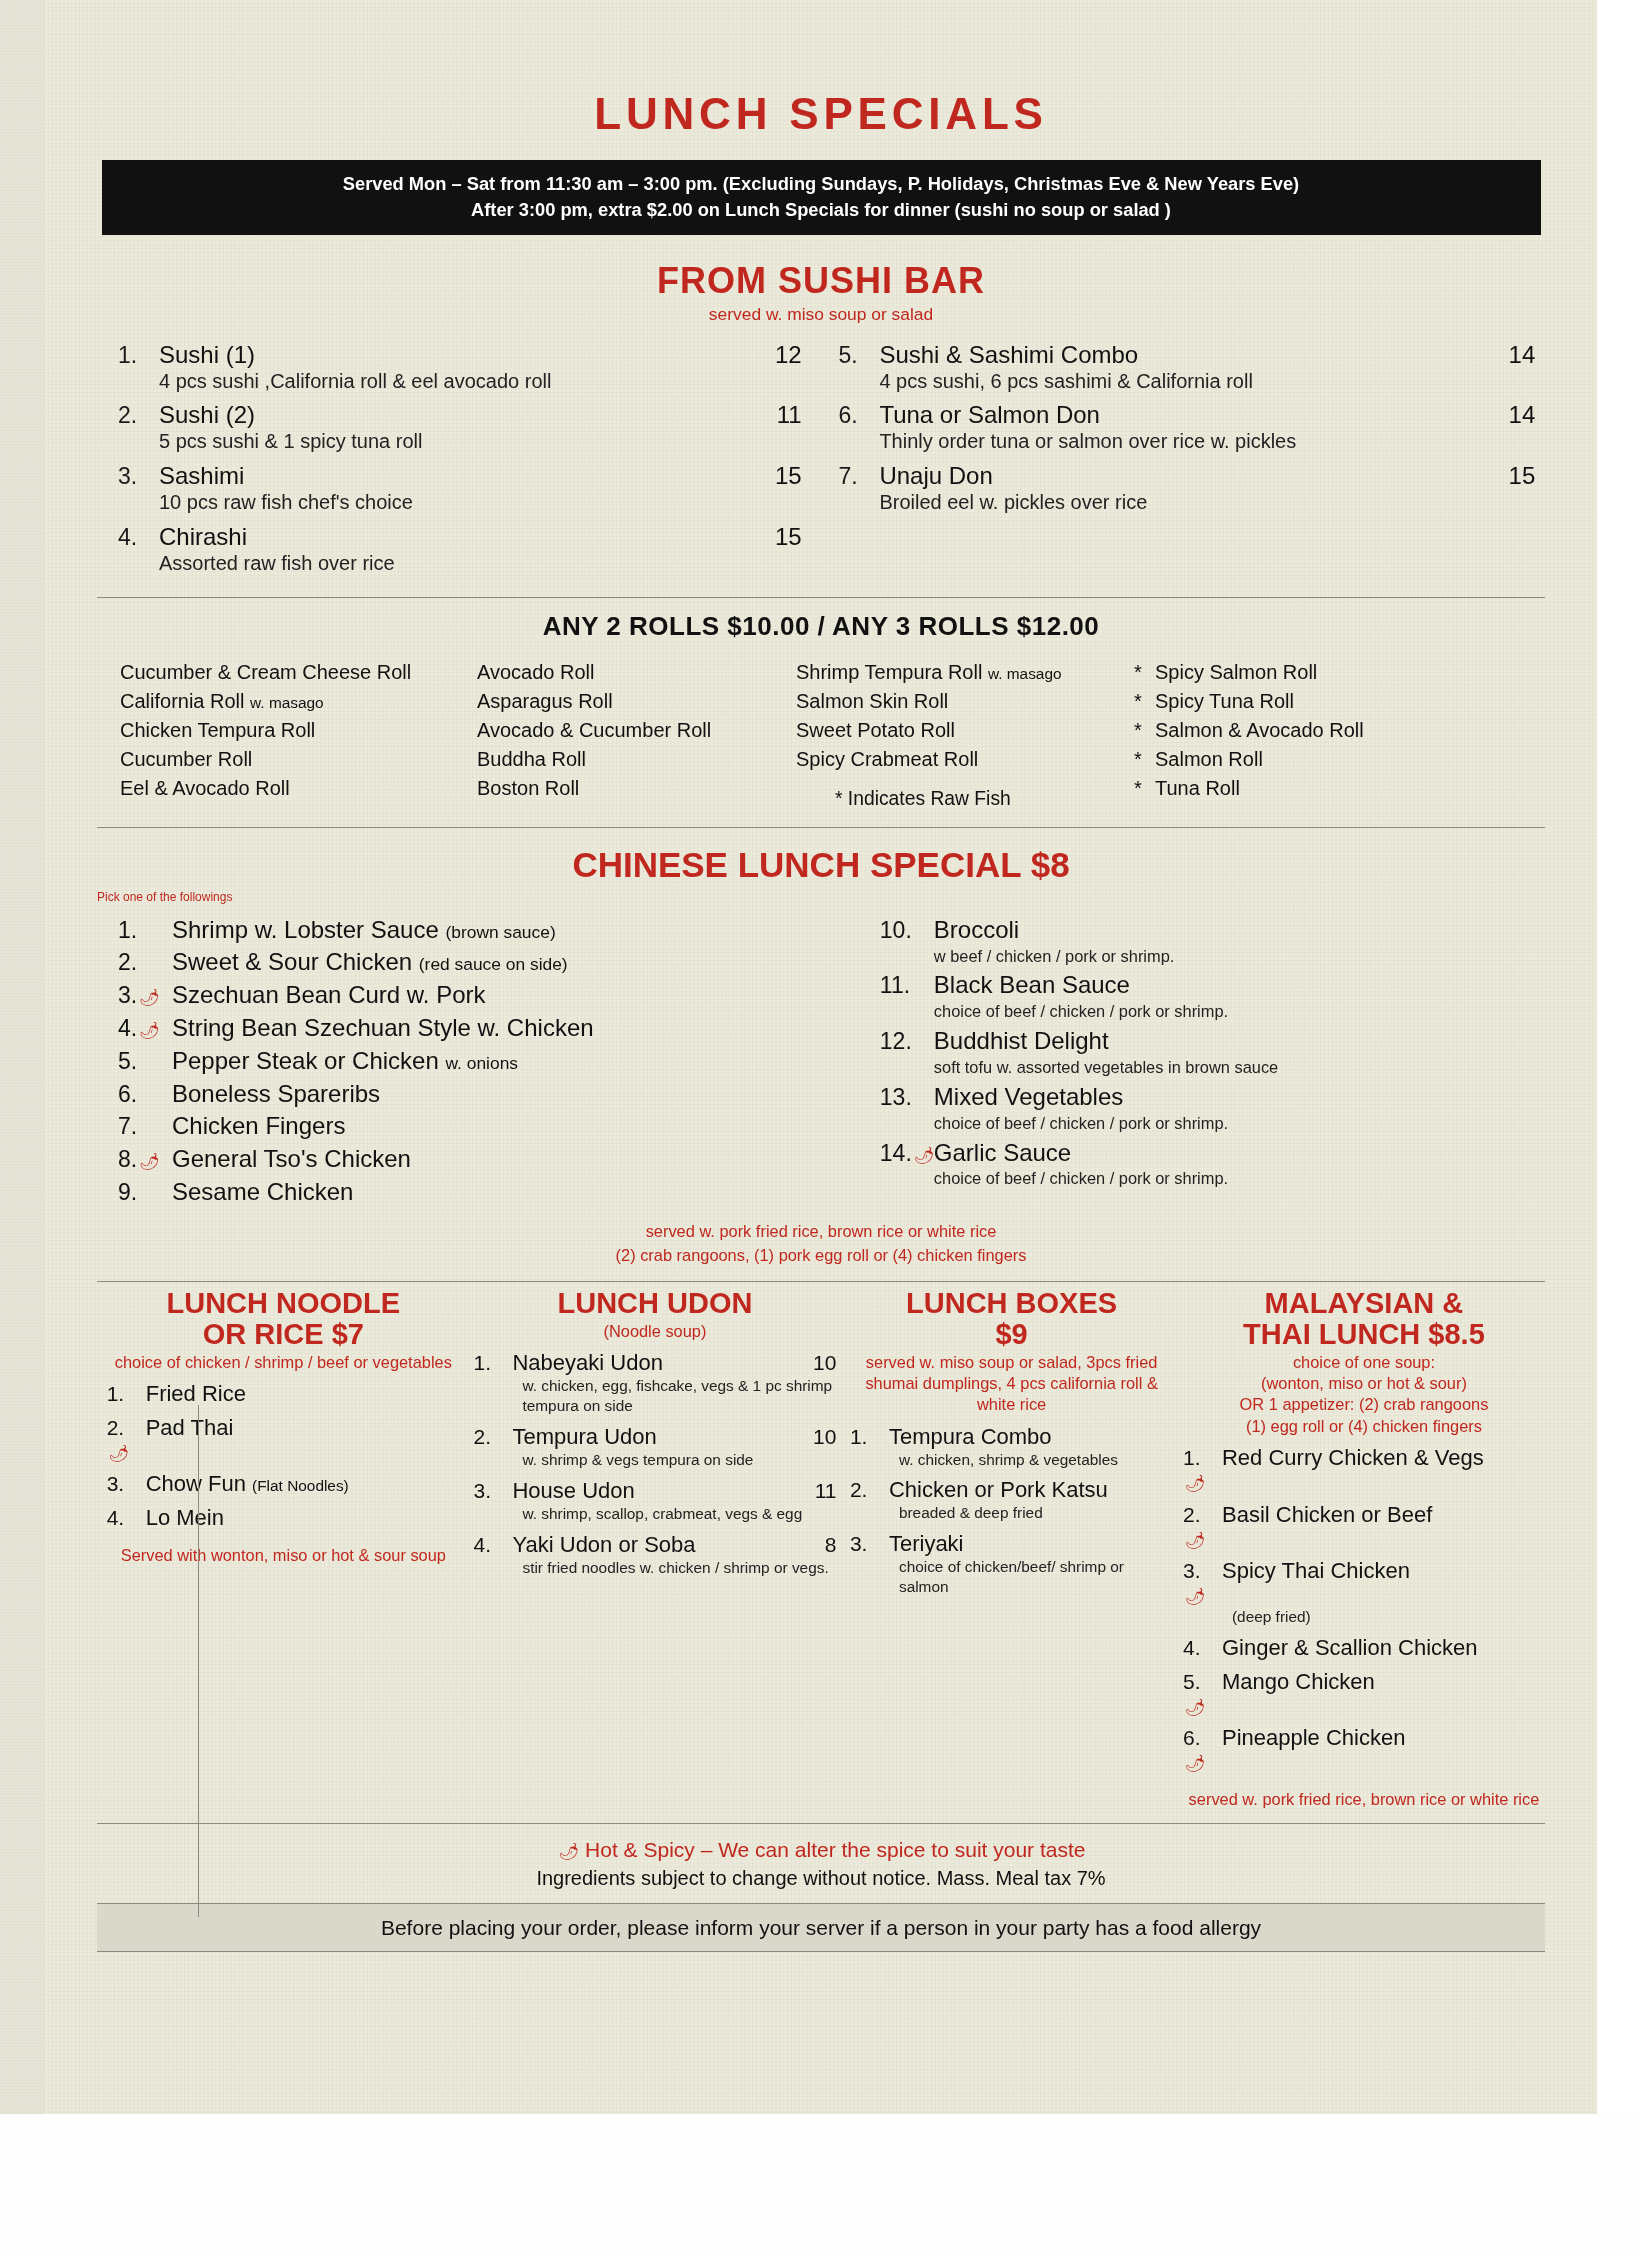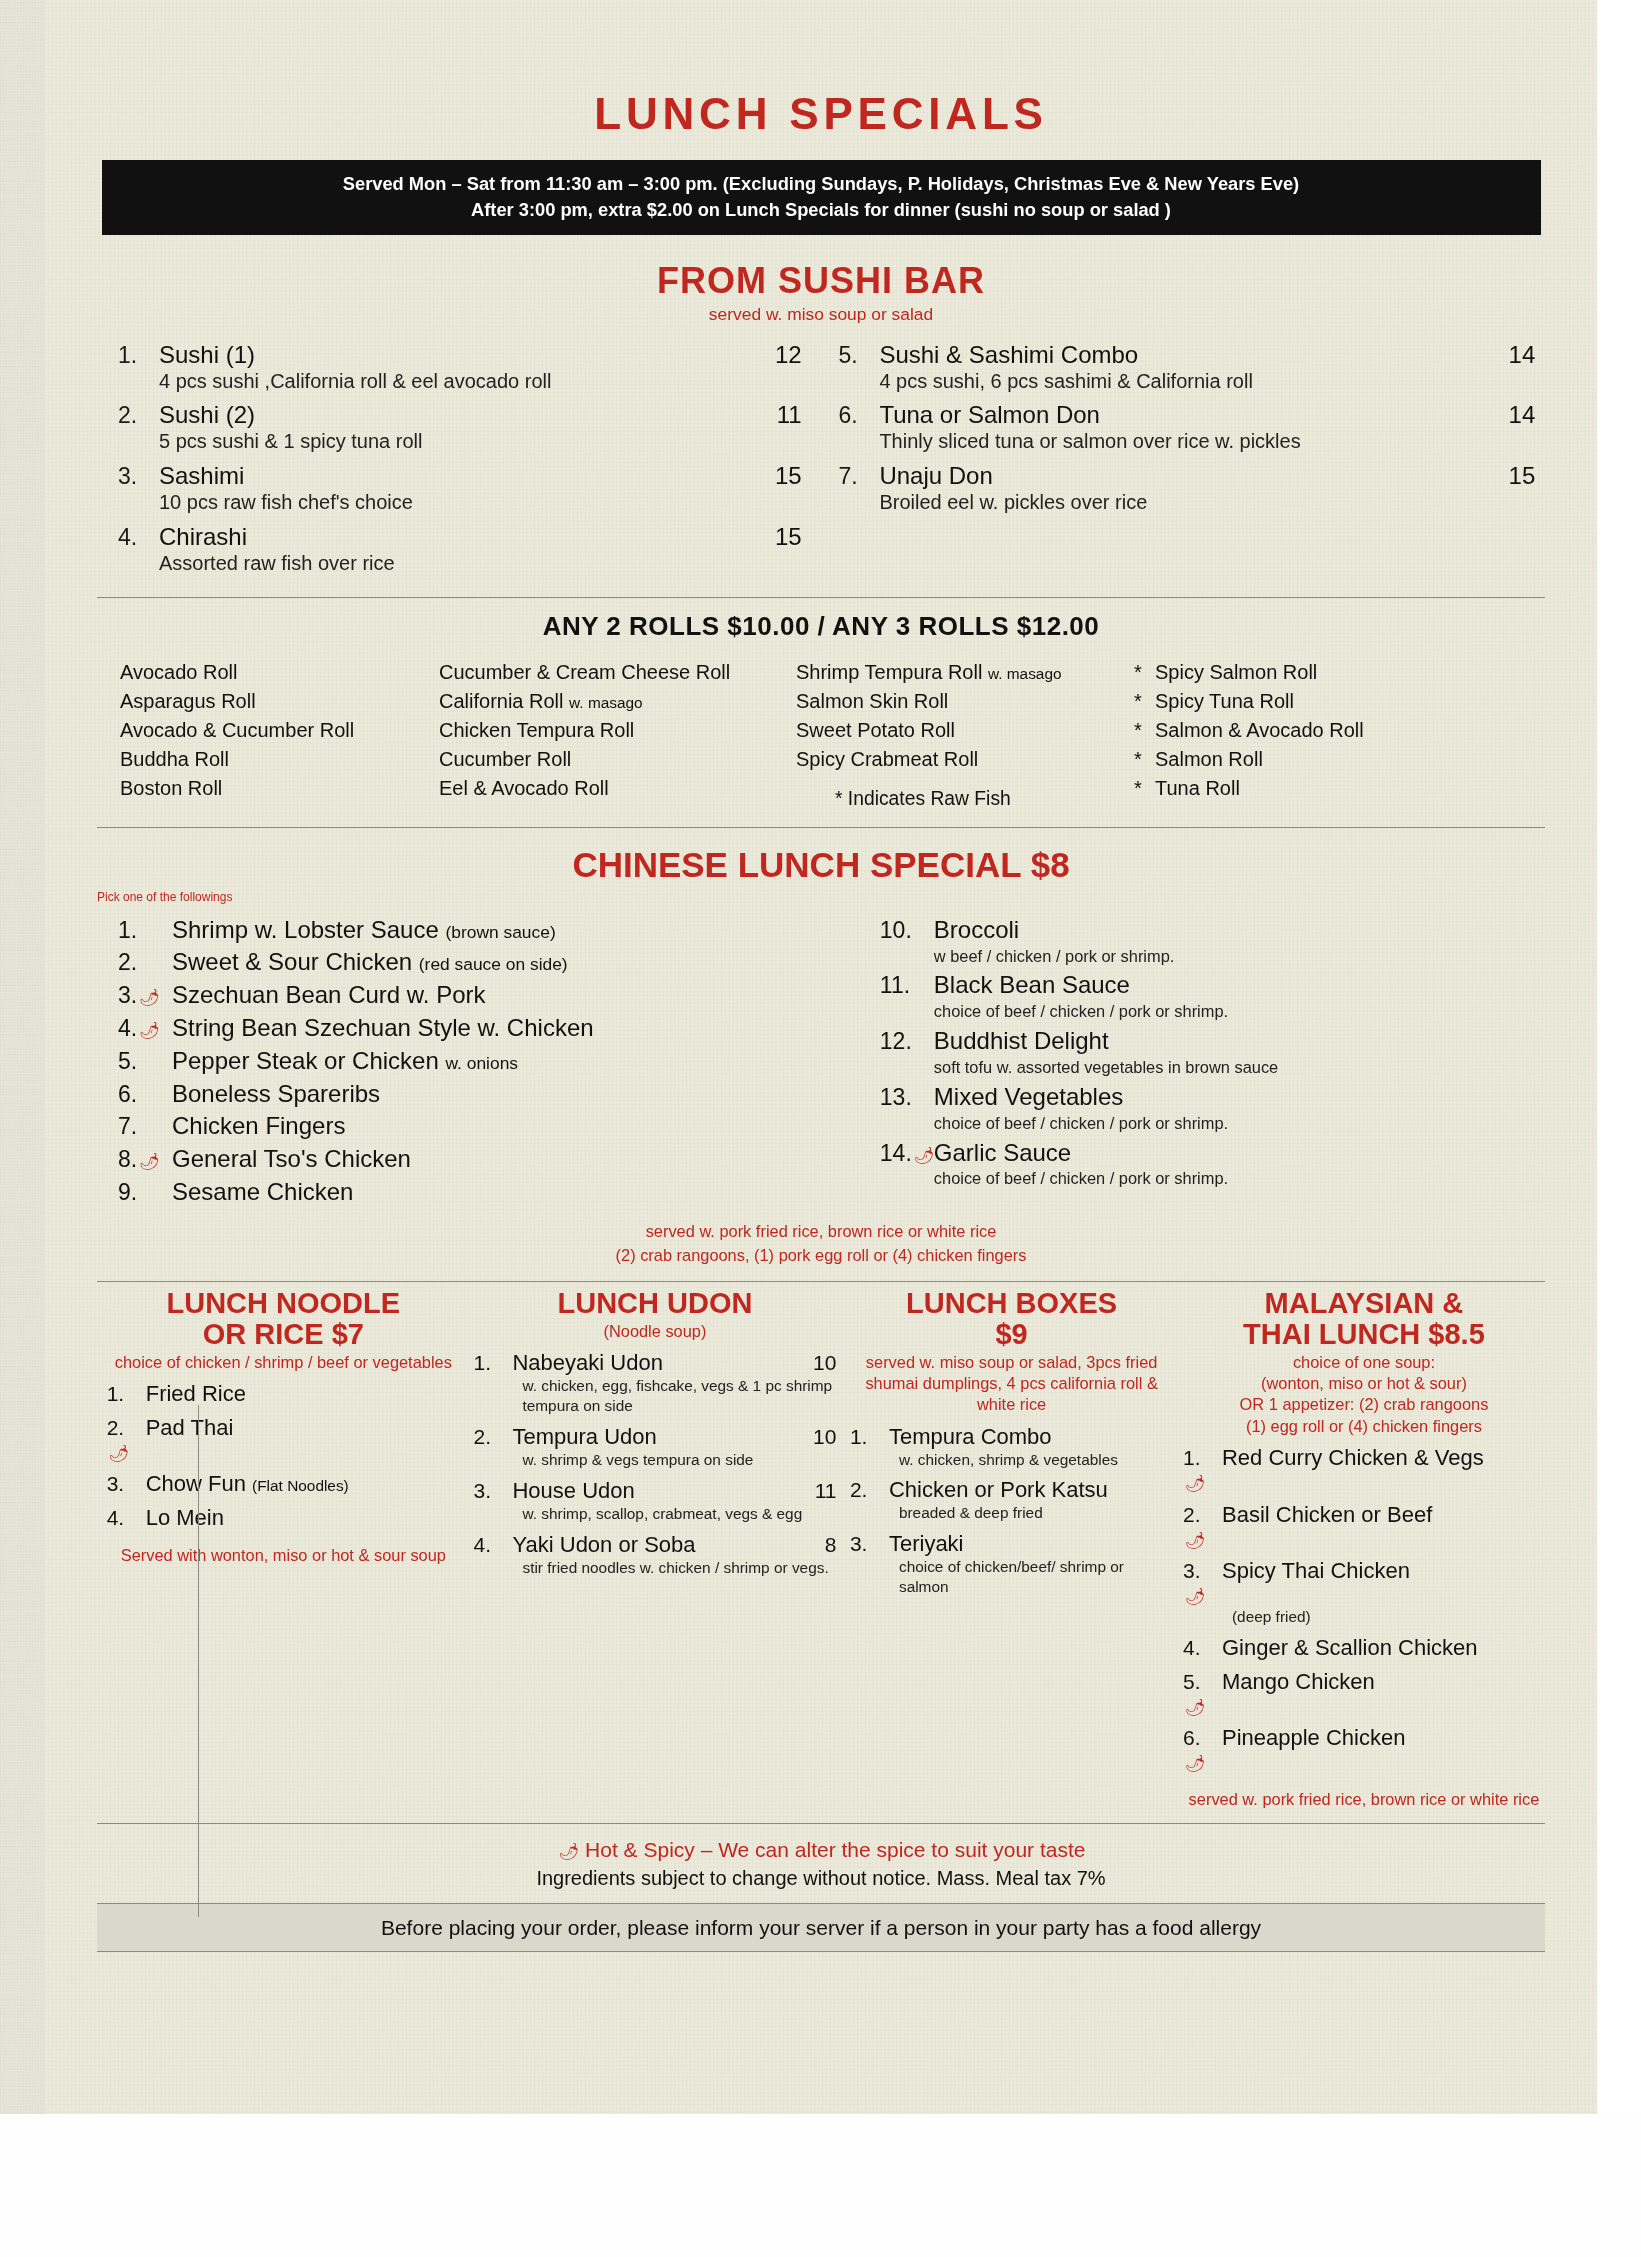--- a/index.html
+++ b/index.html
@@ -193,50 +193,50 @@
             <span class="pr">14</span>
           </div>
           <div class="desc">4 pcs sushi, 6 pcs sashimi &amp; California  roll</div>
         </div>
         <div class="item">
           <div class="row">
             <span class="num">6.</span>
             <span class="nm">Tuna or Salmon Don</span>
             <span class="pr">14</span>
           </div>
-          <div class="desc">Thinly sliced tuna or salmon over rice w. pickles</div>
+          <div class="desc">Thinly order tuna or salmon over rice w. pickles</div>
         </div>
         <div class="item">
           <div class="row">
             <span class="num">7.</span>
             <span class="nm">Unaju Don</span>
             <span class="pr">15</span>
           </div>
           <div class="desc">Broiled eel w. pickles over rice</div>
         </div>
       </div>
     </div>
 
     <hr class="rule">
 
     <div class="rolls-head">ANY 2 ROLLS $10.00    /   ANY 3 ROLLS  $12.00</div>
     <div class="rolls-grid">
+      <div class="rcol rcol2">
+        <div><span>Cucumber &amp; Cream Cheese Roll</span></div>
+        <div><span>California Roll</span> <span class="sm">w. masago</span></div>
+        <div><span>Chicken Tempura Roll</span></div>
+        <div><span>Cucumber Roll</span></div>
+        <div><span>Eel &amp; Avocado Roll</span></div>
+      </div>
       <div class="rcol rcol1">
         <div>Avocado Roll</div>
         <div>Asparagus Roll</div>
         <div>Avocado &amp; Cucumber Roll</div>
         <div>Buddha Roll</div>
         <div>Boston Roll</div>
-      </div>
-      <div class="rcol rcol2">
-        <div><span>Cucumber &amp; Cream Cheese Roll</span></div>
-        <div><span>California Roll</span> <span class="sm">w. masago</span></div>
-        <div><span>Chicken Tempura Roll</span></div>
-        <div><span>Cucumber Roll</span></div>
-        <div><span>Eel &amp; Avocado Roll</span></div>
       </div>
       <div class="rcol rcol3">
         <div><span>Shrimp Tempura Roll</span> <span class="sm">w. masago</span></div>
         <div><span>Salmon Skin Roll</span></div>
         <div><span>Sweet Potato Roll</span></div>
         <div><span>Spicy Crabmeat Roll</span></div>
         <div class="rawnote">* Indicates Raw Fish</div>
       </div>
       <div class="rcol rcol4">
         <div><span class="star">*</span><span>Spicy Salmon Roll</span></div>

